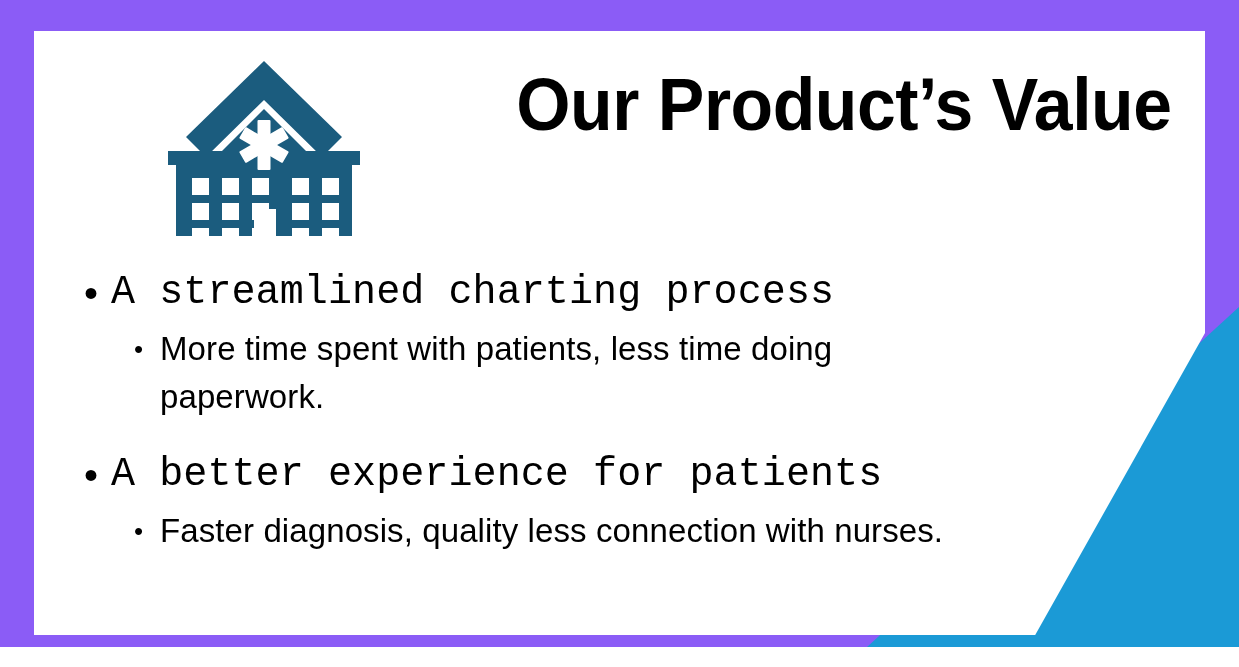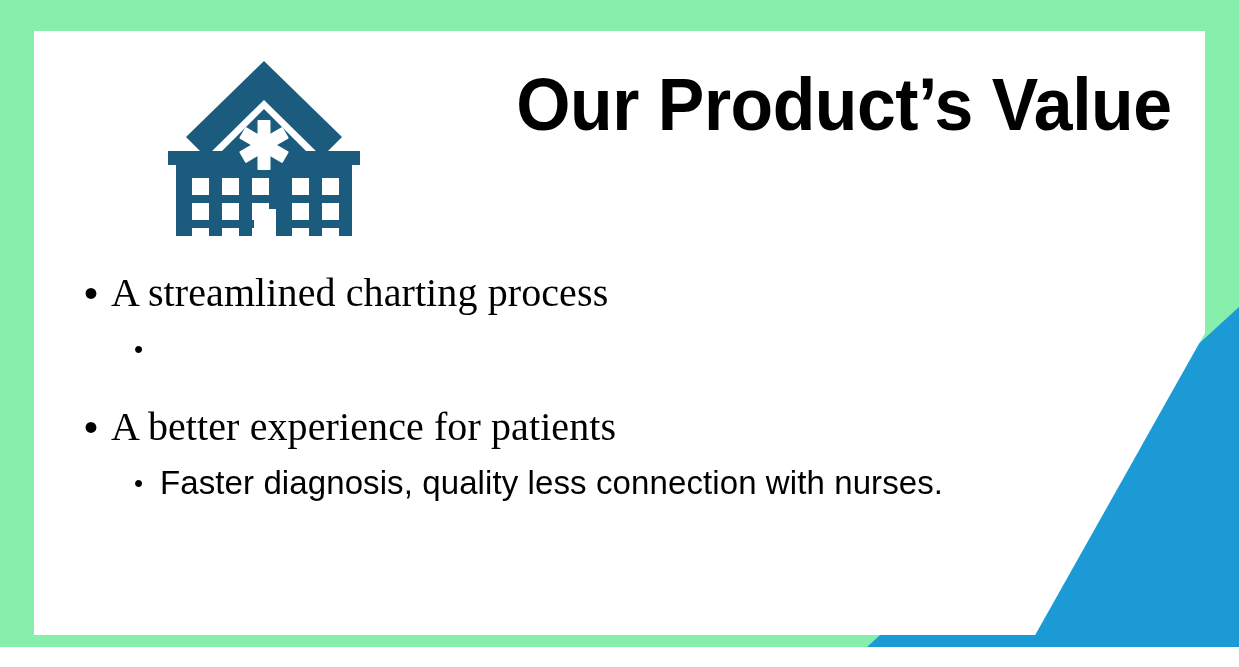--- a/index.html
+++ b/index.html
@@ -12,21 +12,21 @@
     height: 667px;
     overflow: hidden;
     font-family: "Liberation Sans", sans-serif;
   }
 
   
   #slide {
     position: relative;
     width: 1239px;
     height: 647px;
-    background: #86efac;      
+    background: #8b5cf6;      
     overflow: hidden;
   }
 
   
   #accent-triangle {
     position: absolute;
     right: 0;
     bottom: 0;
     width: 372px;
     height: 340px;
@@ -100,21 +100,21 @@
   }
   .level-1 .bullet-mark {
     width: 27px;
     flex: 0 0 27px;
     font-size: 40px;
     line-height: 52px;
     color: #000;
     text-align: left;
   }
   .level-1 .bullet-text {
-    font-family: Liberation Serif, serif;
+    font-family: Liberation Mono, monospace;
     font-size: 40px;
     line-height: 52px;
     color: #000000;
     letter-spacing: 0.1px;
   }
 
   .level-2 {
     margin-left: 50px;
     margin-top: 6px;
   }
@@ -198,20 +198,21 @@
 
     <div id="bullet-list">
 
       <div class="bullet-row level-1">
         <span class="bullet-mark">•</span>
         <span class="bullet-text">A streamlined charting process</span>
       </div>
 
       <div class="bullet-row level-2">
         <span class="bullet-mark">•</span>
+        <span class="bullet-text">More time spent with patients, less time doing paperwork.</span>
       </div>
 
       <div class="bullet-row level-1">
         <span class="bullet-mark">•</span>
         <span class="bullet-text">A better experience for patients</span>
       </div>
 
       <div class="bullet-row level-2">
         <span class="bullet-mark">•</span>
         <span class="bullet-text">Faster diagnosis, quality less connection with nurses.</span>

